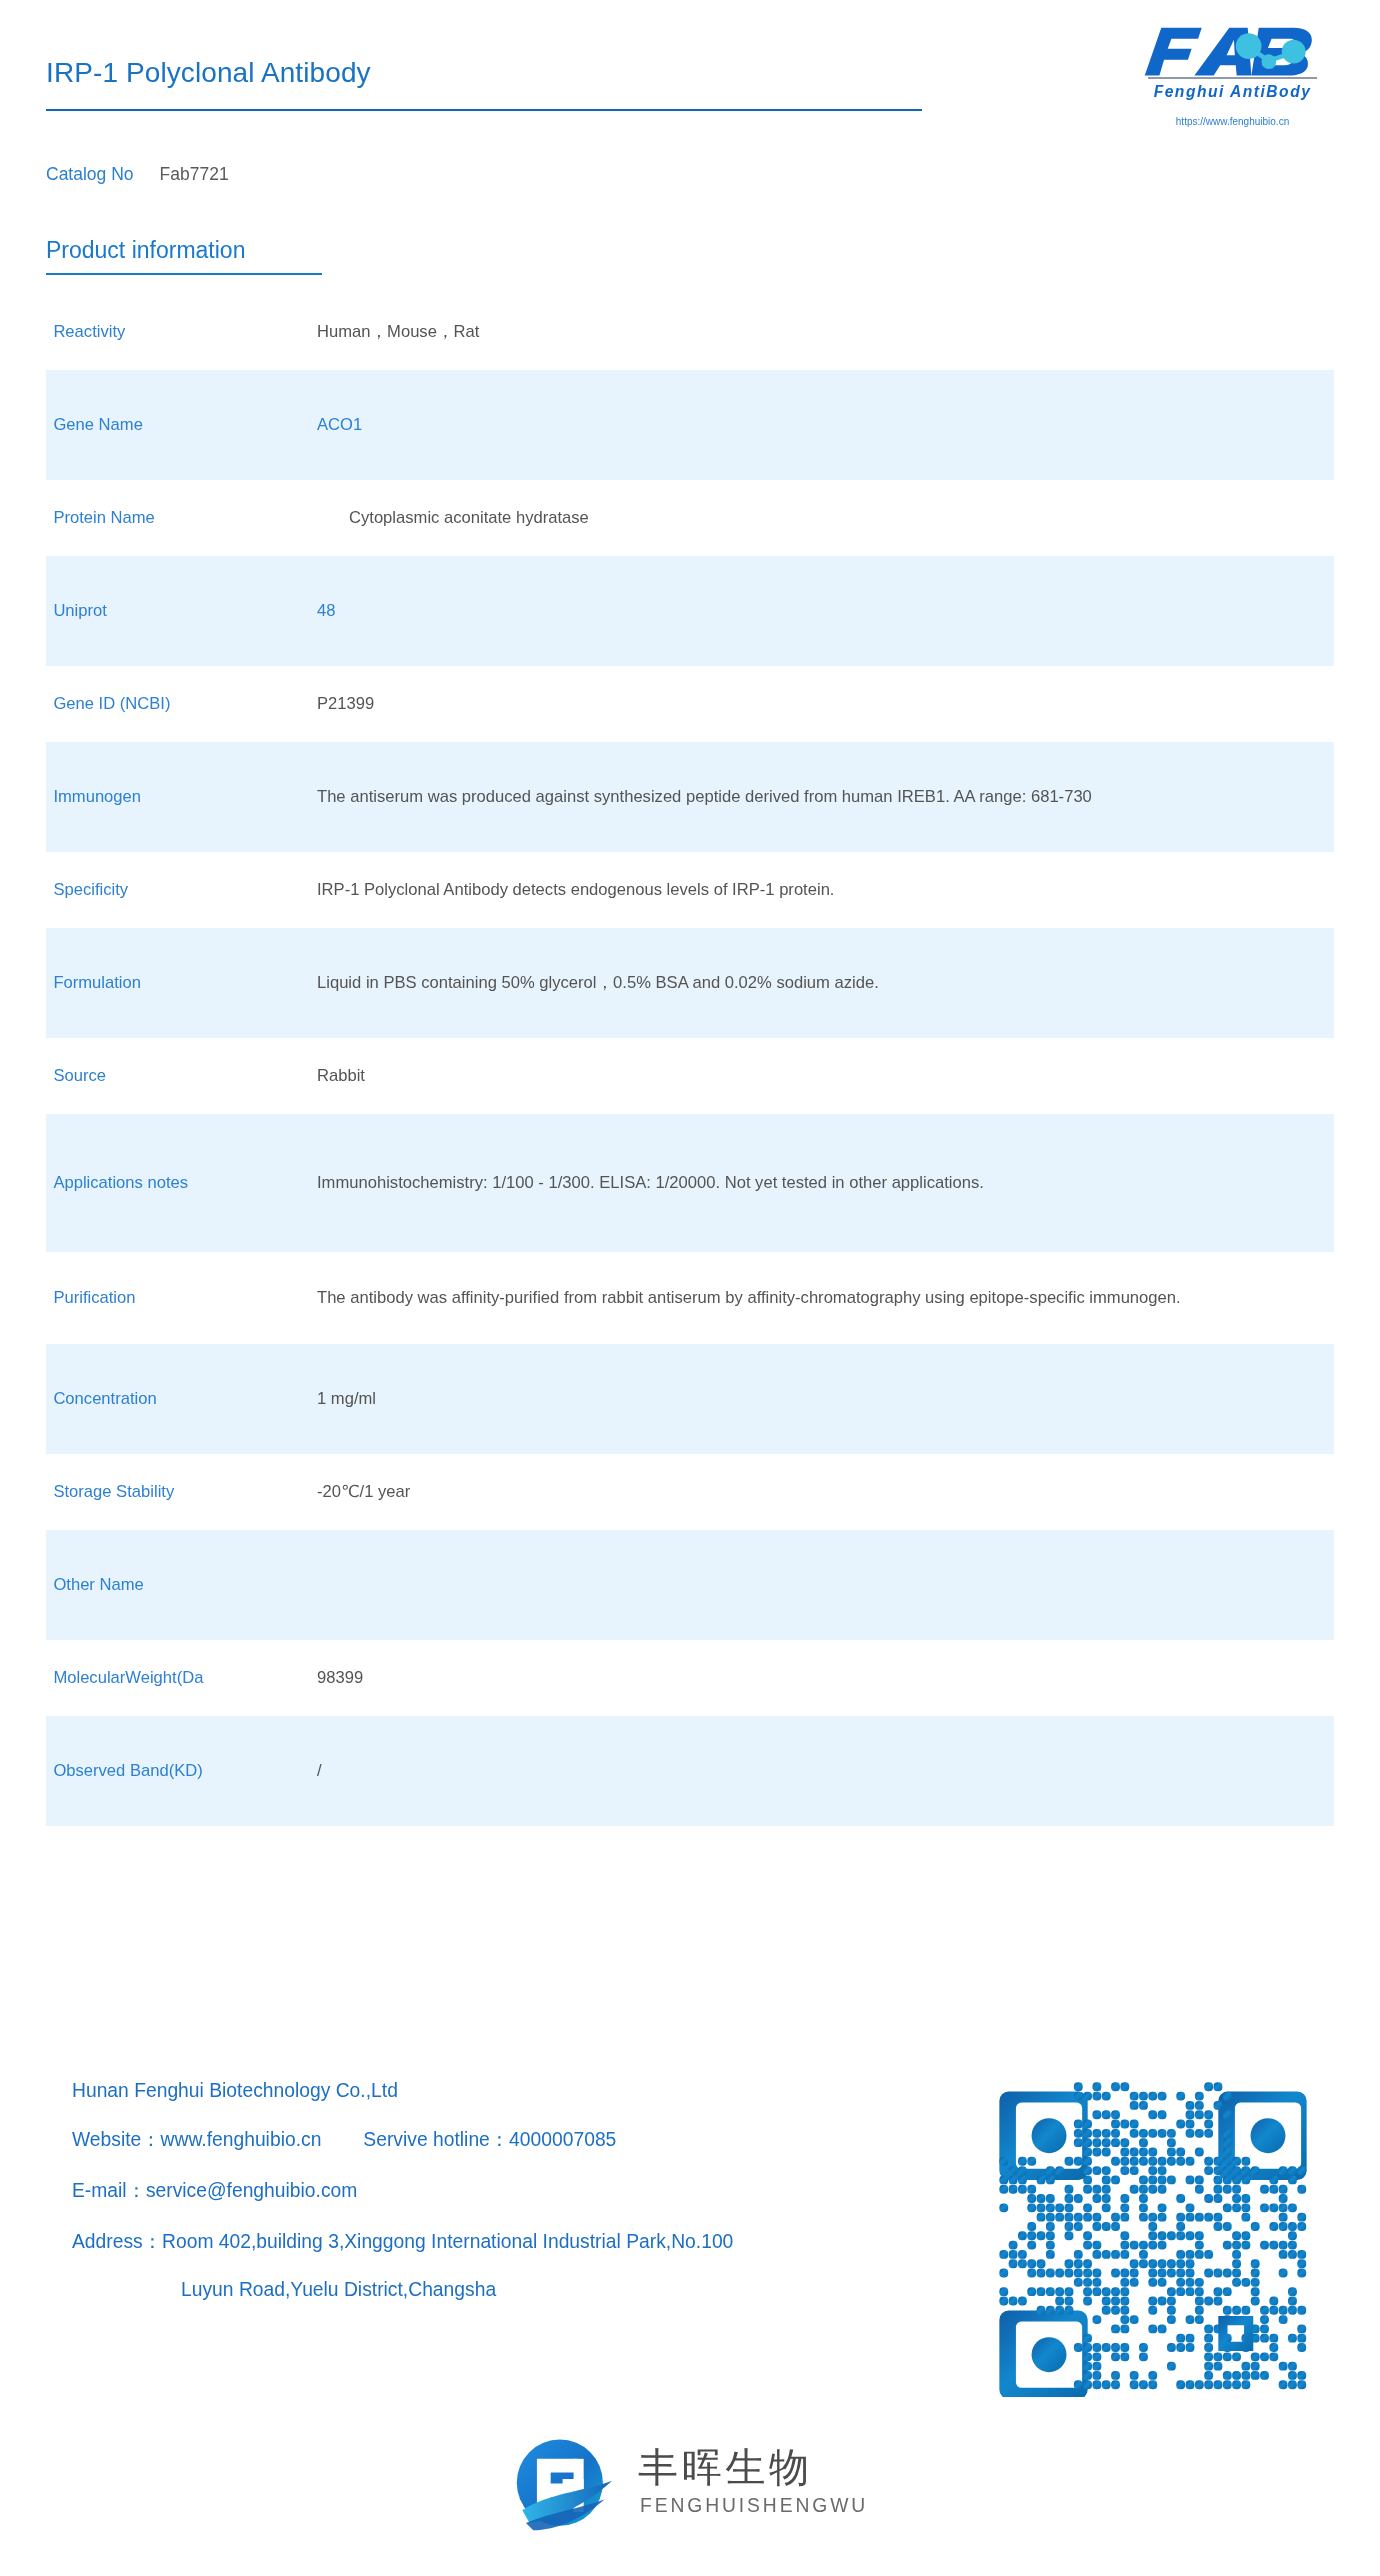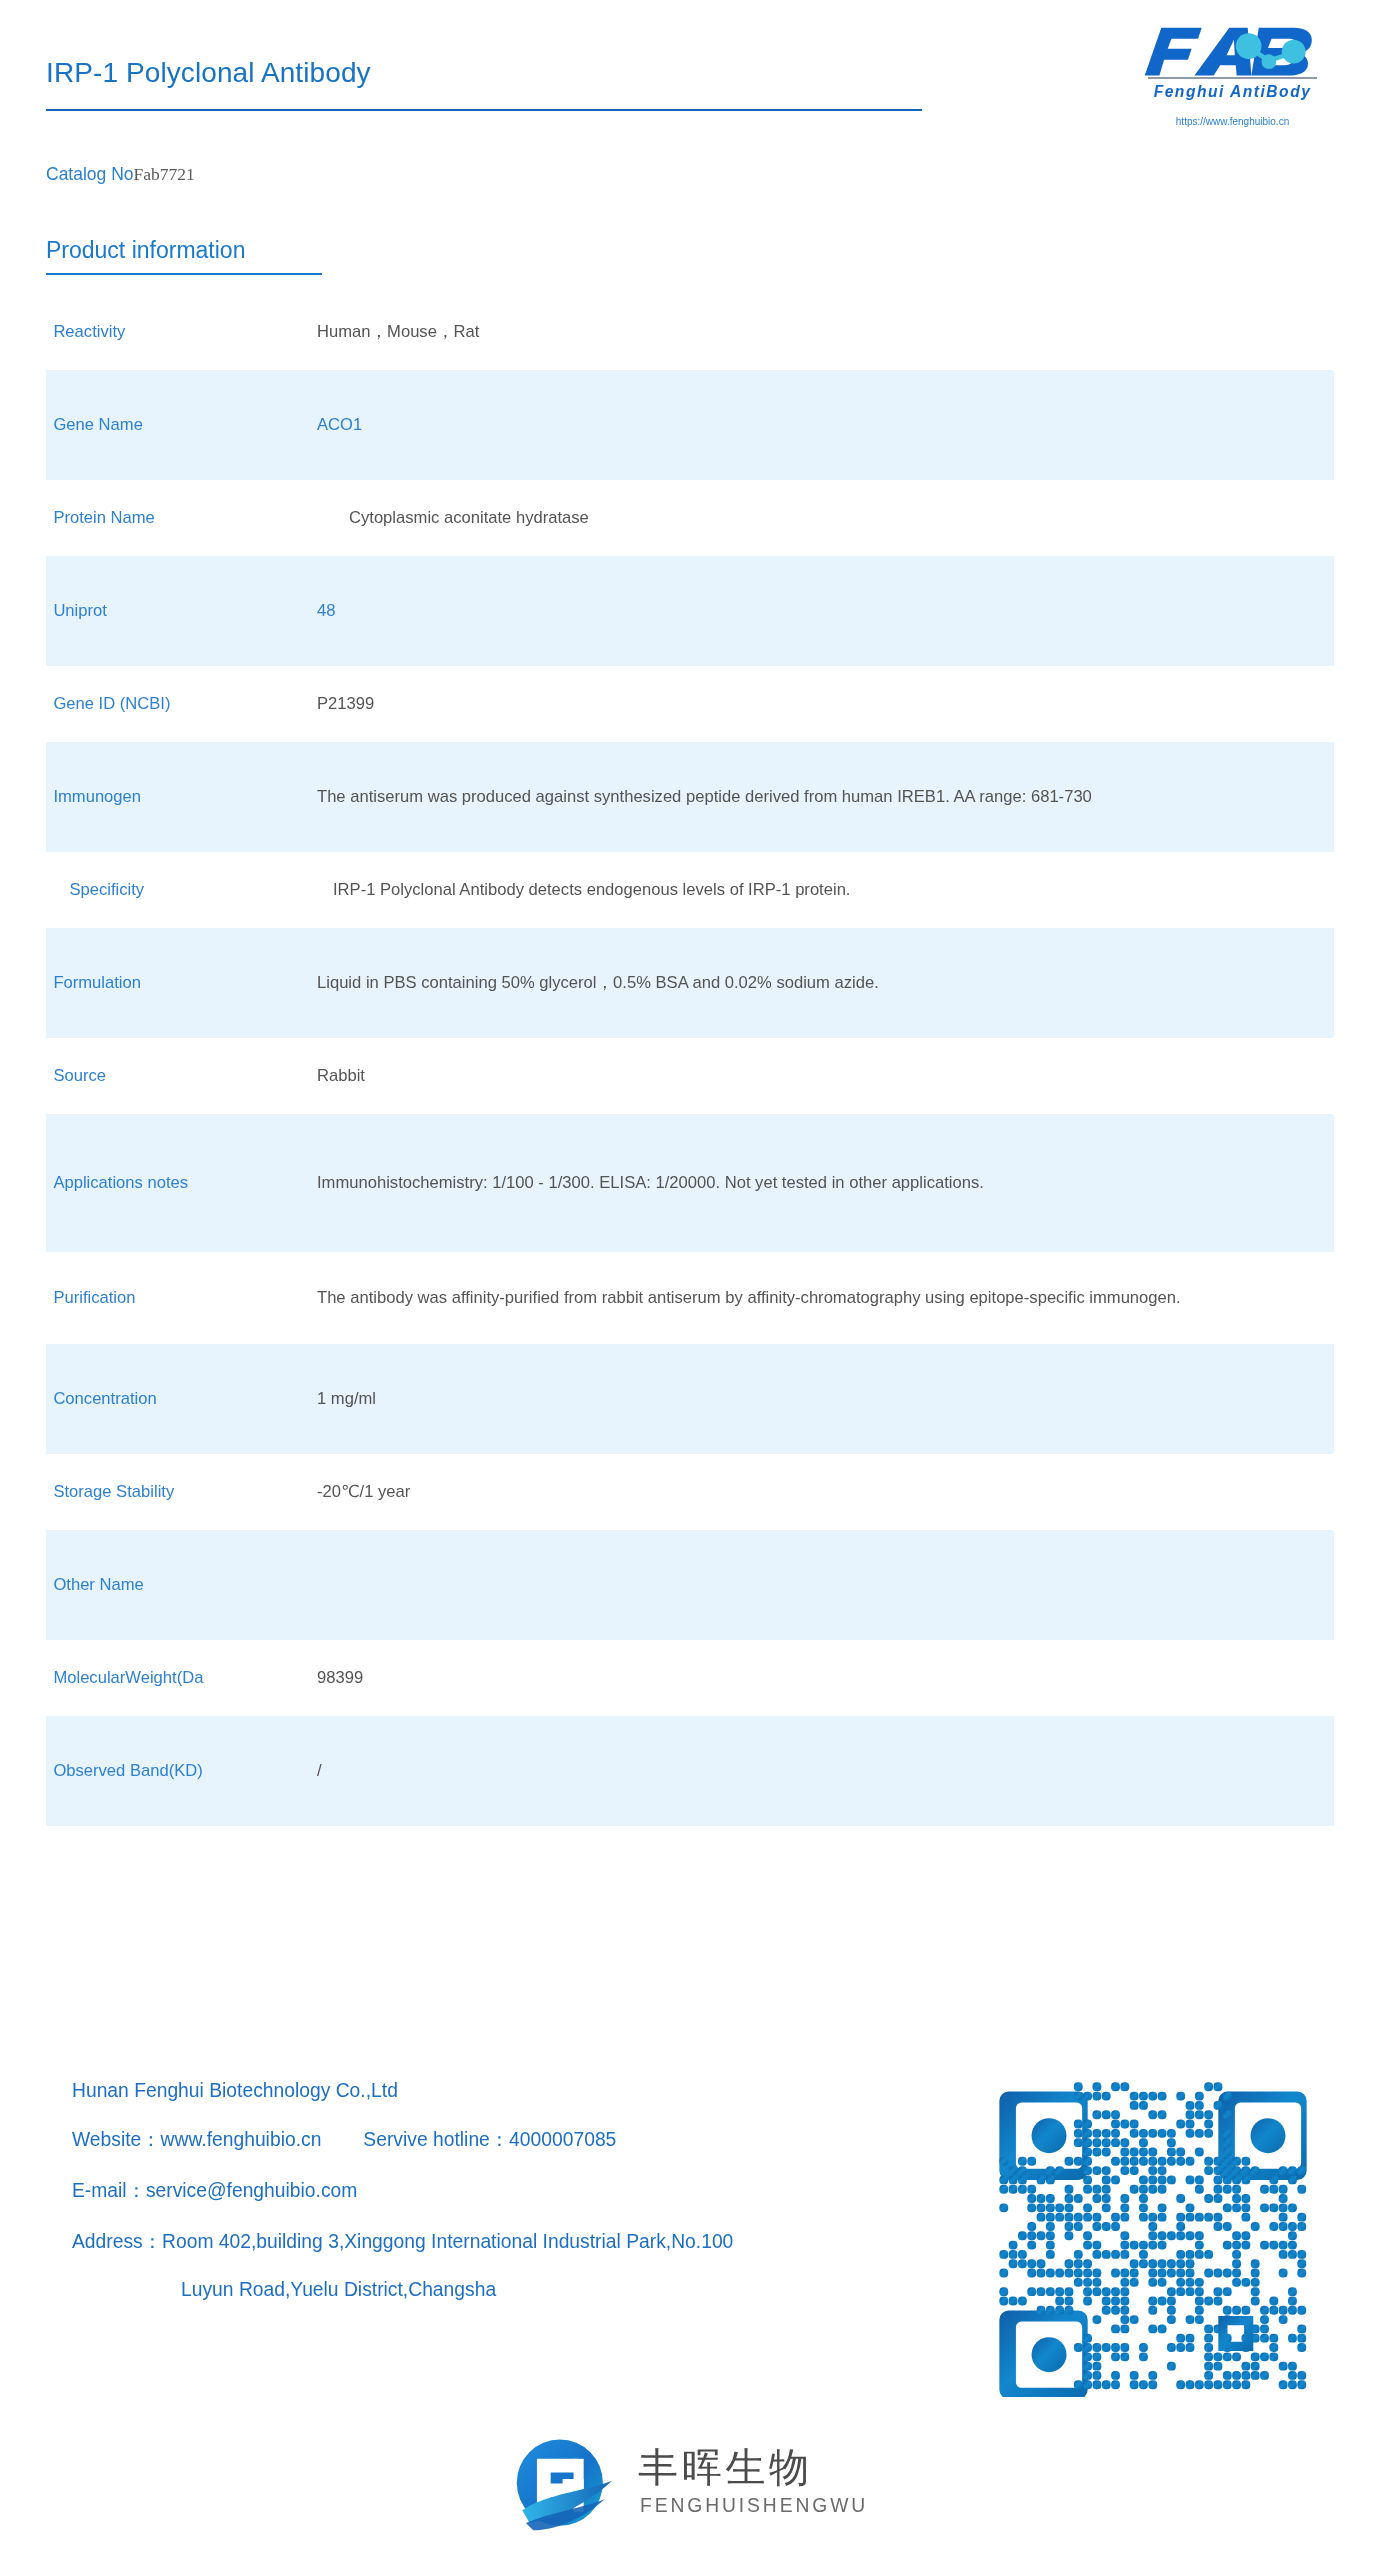--- a/index.html
+++ b/index.html
@@ -45,21 +45,21 @@
     left: 46px;
     top: 164px;
     font-size: 17.5px;
     white-space: nowrap;
   }
   .catalog-label {
     color: #2b7fd0;
   }
   .catalog-value {
     color: #5a5a5a;
-    font-family: Liberation Serif, serif;
+    margin-left: 26px;
   }
 
   
   .brand-logo {
     position: absolute;
     left: 1133px;
     top: 24px;
     width: 199px;
     height: 121px;
   }
@@ -286,21 +286,21 @@
       <div class="cell-value link">48</div>
     </div>
     <div class="info-row" style="height: 76px;">
       <div class="cell-label">Gene ID (NCBI)</div>
       <div class="cell-value">P21399</div>
     </div>
     <div class="info-row alt" style="height: 110px;">
       <div class="cell-label">Immunogen</div>
       <div class="cell-value">The antiserum was produced against synthesized peptide derived from human IREB1. AA range: 681-730</div>
     </div>
-    <div class="info-row" style="height: 76px; margin-left: 16px;">
+    <div class="info-row" style="height: 76px;">
       <div class="cell-label">Specificity</div>
       <div class="cell-value">IRP-1 Polyclonal Antibody detects endogenous levels of IRP-1 protein.</div>
     </div>
     <div class="info-row alt" style="height: 110px;">
       <div class="cell-label">Formulation</div>
       <div class="cell-value">Liquid in PBS containing 50% glycerol，0.5% BSA and 0.02% sodium azide.</div>
     </div>
     <div class="info-row" style="height: 76px;">
       <div class="cell-label">Source</div>
       <div class="cell-value">Rabbit</div>

